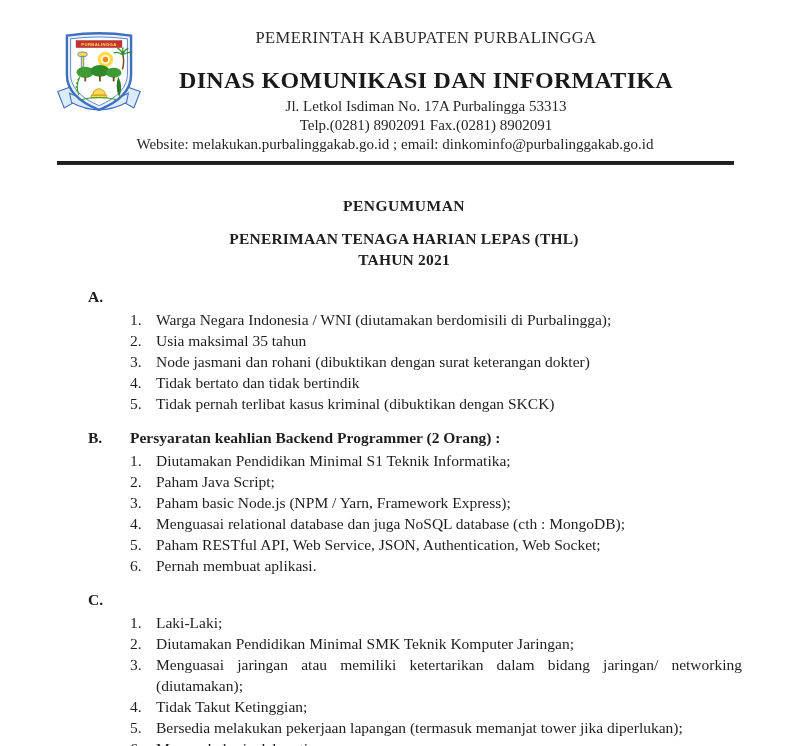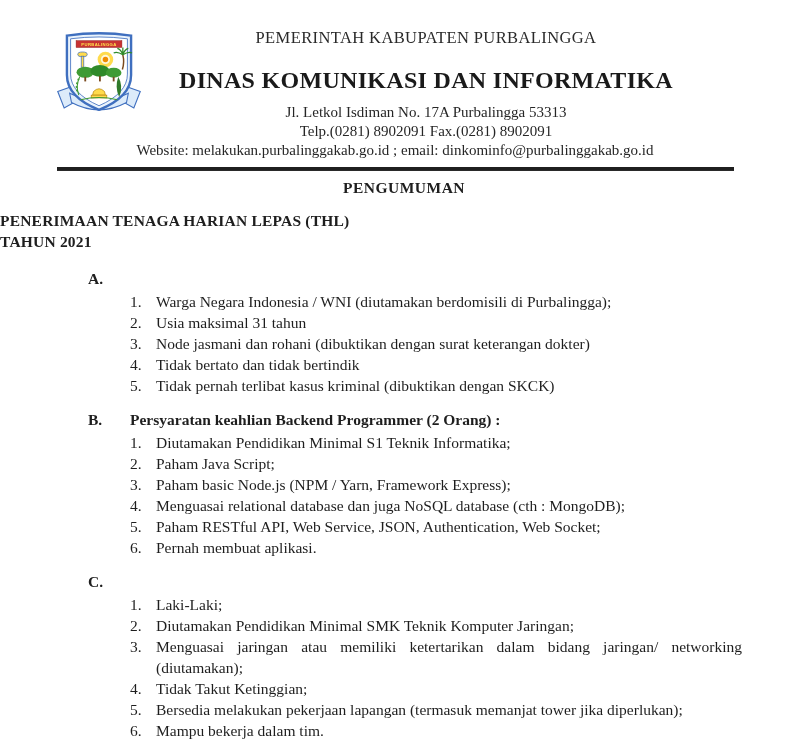--- a/index.html
+++ b/index.html
@@ -14,36 +14,36 @@
 
   
   .letterhead { position:relative; padding-top:28px; }
   .logo {
     position:absolute; left:53px; top:31px;
     width:92px; height:88px;
   }
   .lh-text { margin-left:118px; width:616px; text-align:center; }
   .lh-gov   { font-size:16.5px; letter-spacing:.4px; color:#2a2a2a; }
   .lh-agency{ font-size:24px; font-weight:bold; letter-spacing:.3px; margin-top:19px; color:#1a1a1a; }
-  .lh-address { margin-top:9px; font-size:15px; line-height:19px; color:#262626; }
+  .lh-address { margin-top:3px; font-size:15px; line-height:19px; color:#262626; }
   .lh-web { margin-left:55px; width:680px; text-align:center; font-size:15px; line-height:19px; color:#262626; }
 
   .rule {
     margin:7px 0 0 57px; width:677px; height:3px;
     border-top:3.5px solid #1f1f1f;
     border-bottom:1.3px solid #2a2a2a;
   }
 
   
   .title-heading {
-    margin-top:8px; text-align:center;
+    margin-top:32px; text-align:center;
     font-size:15.5px; font-weight:bold; letter-spacing:.5px;
   }
   .title-sub {
-    margin-top:13px; text-align:left;
+    margin-top:13px; text-align:center;
     font-size:15.5px; font-weight:bold; line-height:21px; letter-spacing:.2px;
   }
 
   
   .content { padding:0 66px 0 88px; }
   .section { margin-top:13px; }
   .section:first-child { margin-top:16px; }
   .sec-head { display:flex; font-weight:bold; font-size:15.5px; line-height:22px; }
   .sec-label { width:42px; flex:none; }
   .items { margin-left:42px; margin-top:1px; }
@@ -126,21 +126,21 @@
       <div class="sec-head">
         <span class="sec-label">A.</span>
       </div>
       <div class="items">
         <div class="item">
             <span class="no">1.</span>
             <span class="txt">Warga Negara Indonesia / WNI (diutamakan berdomisili di Purbalingga);</span>
           </div>
         <div class="item">
             <span class="no">2.</span>
-            <span class="txt">Usia maksimal 31 tahun</span>
+            <span class="txt">Usia maksimal 35 tahun</span>
           </div>
         <div class="item">
             <span class="no">3.</span>
             <span class="txt">Node jasmani dan rohani (dibuktikan dengan surat keterangan dokter)</span>
           </div>
         <div class="item">
             <span class="no">4.</span>
             <span class="txt">Tidak bertato dan tidak bertindik</span>
           </div>
         <div class="item">

